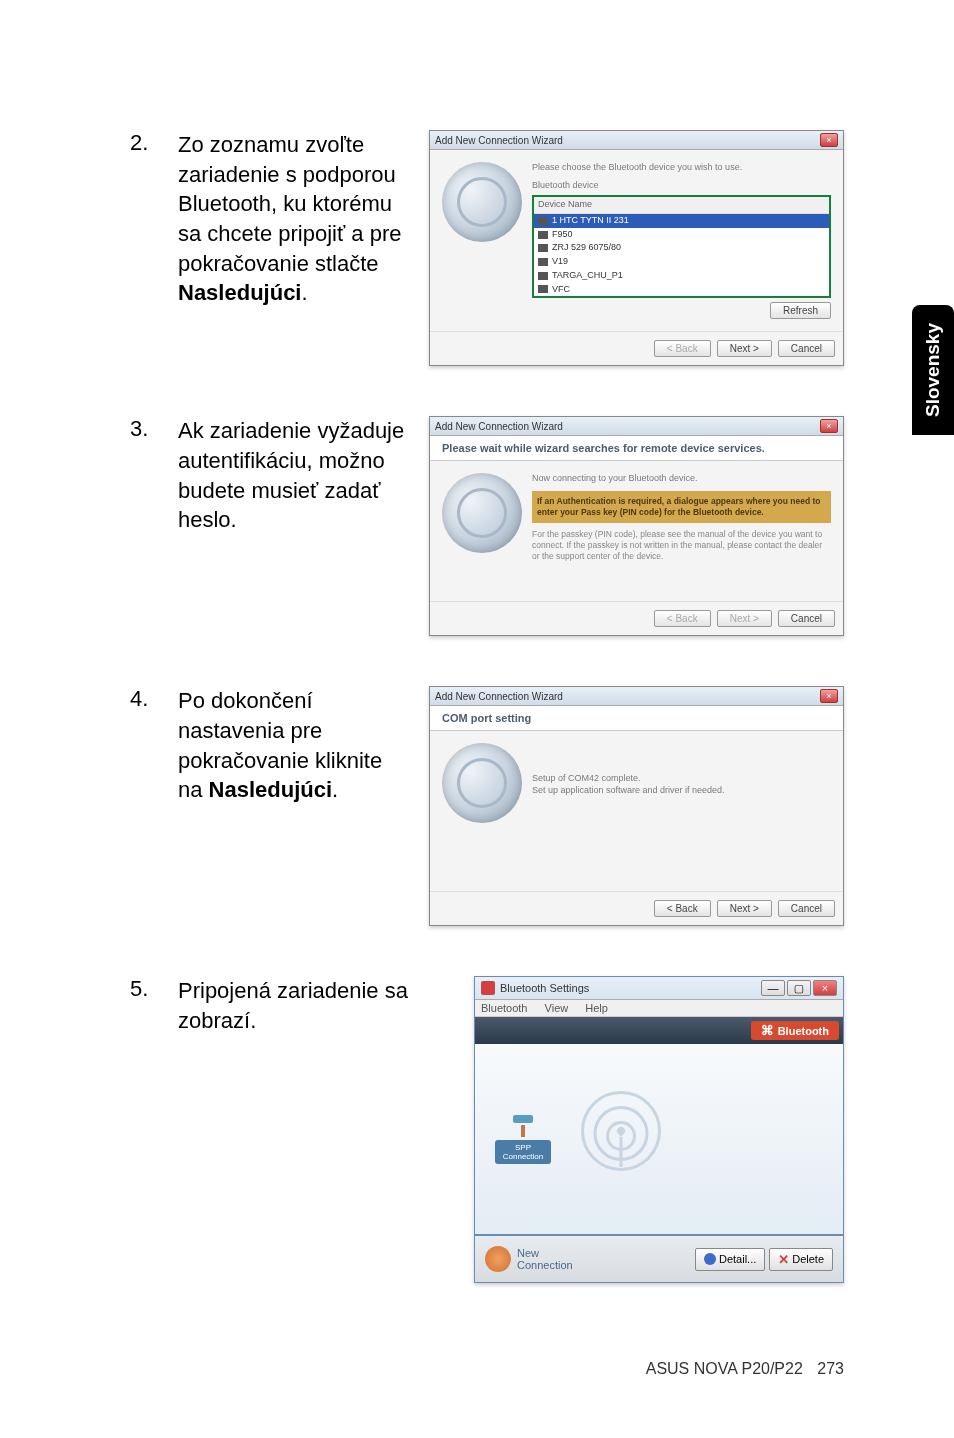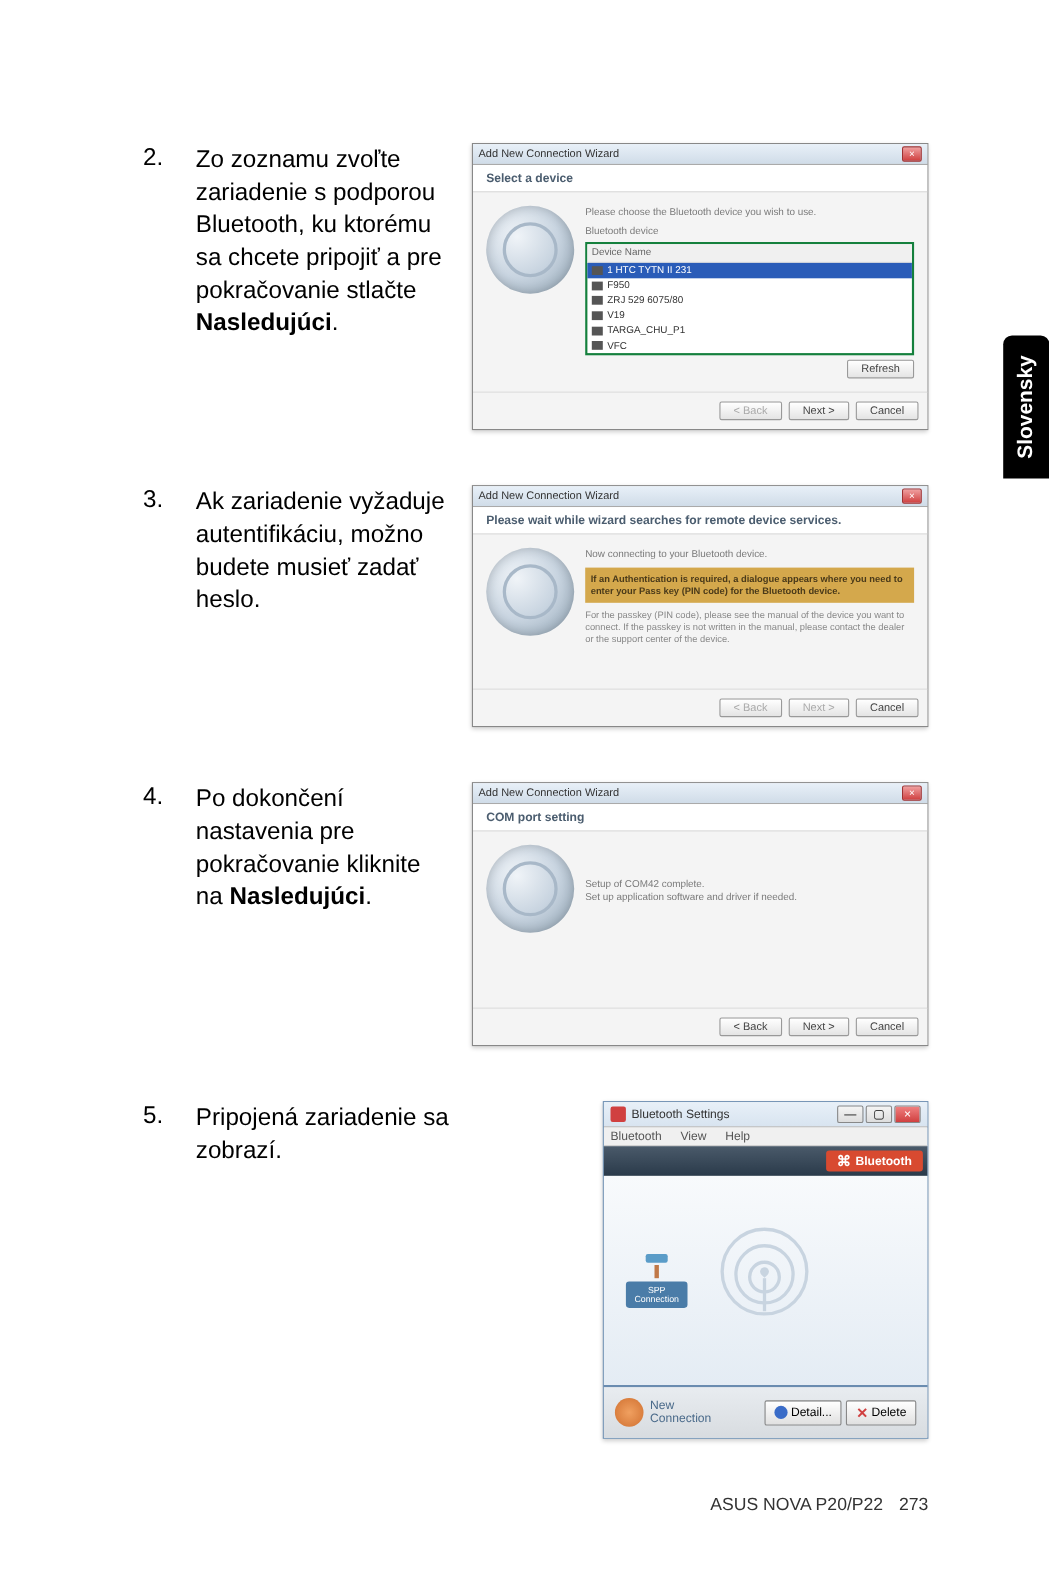--- a/index.html
+++ b/index.html
@@ -191,21 +191,21 @@
       background: linear-gradient(#fff,#e4e4e4);
       border: 1px solid #999;
       border-radius: 2px;
       color: #444;
       cursor: pointer;
     }
     .btn.disabled {
       color: #aaa;
     }
     .settings-window {
-      width: 296px;
+      width: 370px;
       border: 1px solid #6a8cb0;
       box-shadow: 0 2px 4px rgba(0,0,0,0.2);
       font-size: 11px;
     }
     .settings-titlebar {
       background: linear-gradient(#e8f0f8, #d8e4f0);
       padding: 3px 6px;
       display: flex;
       justify-content: space-between;
       align-items: center;
@@ -419,21 +419,20 @@
       </div>
     </div>
     <div class="right-col">
       <div class="dialog">
         <div class="dialog-titlebar">
           <span class="dialog-titlebar-text">Add New Connection Wizard</span>
           <div class="win-controls">
               <div class="win-btn">×</div>
             </div>
         </div>
-        <div class="dialog-header">Select a device</div>
         <div class="dialog-body">
           <div class="dialog-icon"></div>
           <div class="dialog-content">
             <div>Please choose the Bluetooth device you wish to use.</div>
             <div style="margin-top:6px">Bluetooth device</div>
             <div class="device-list">
               <div class="device-header-row">Device Name</div>
               <div class="device-item selected">
                   <span class="dev-ico"></span>
                   <span>1 HTC TYTN II 231</span>

